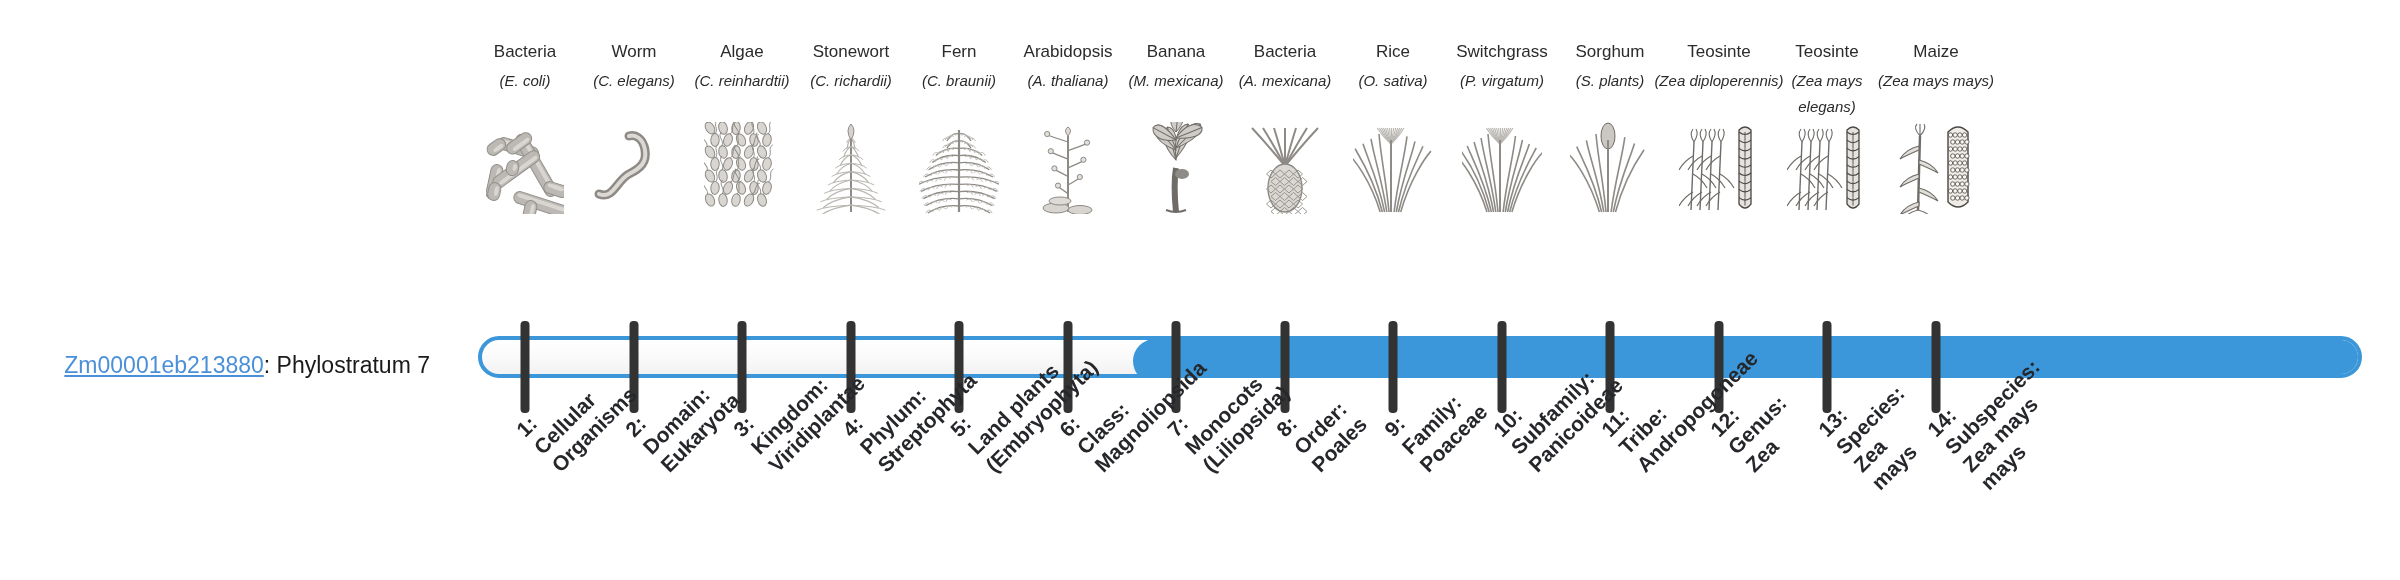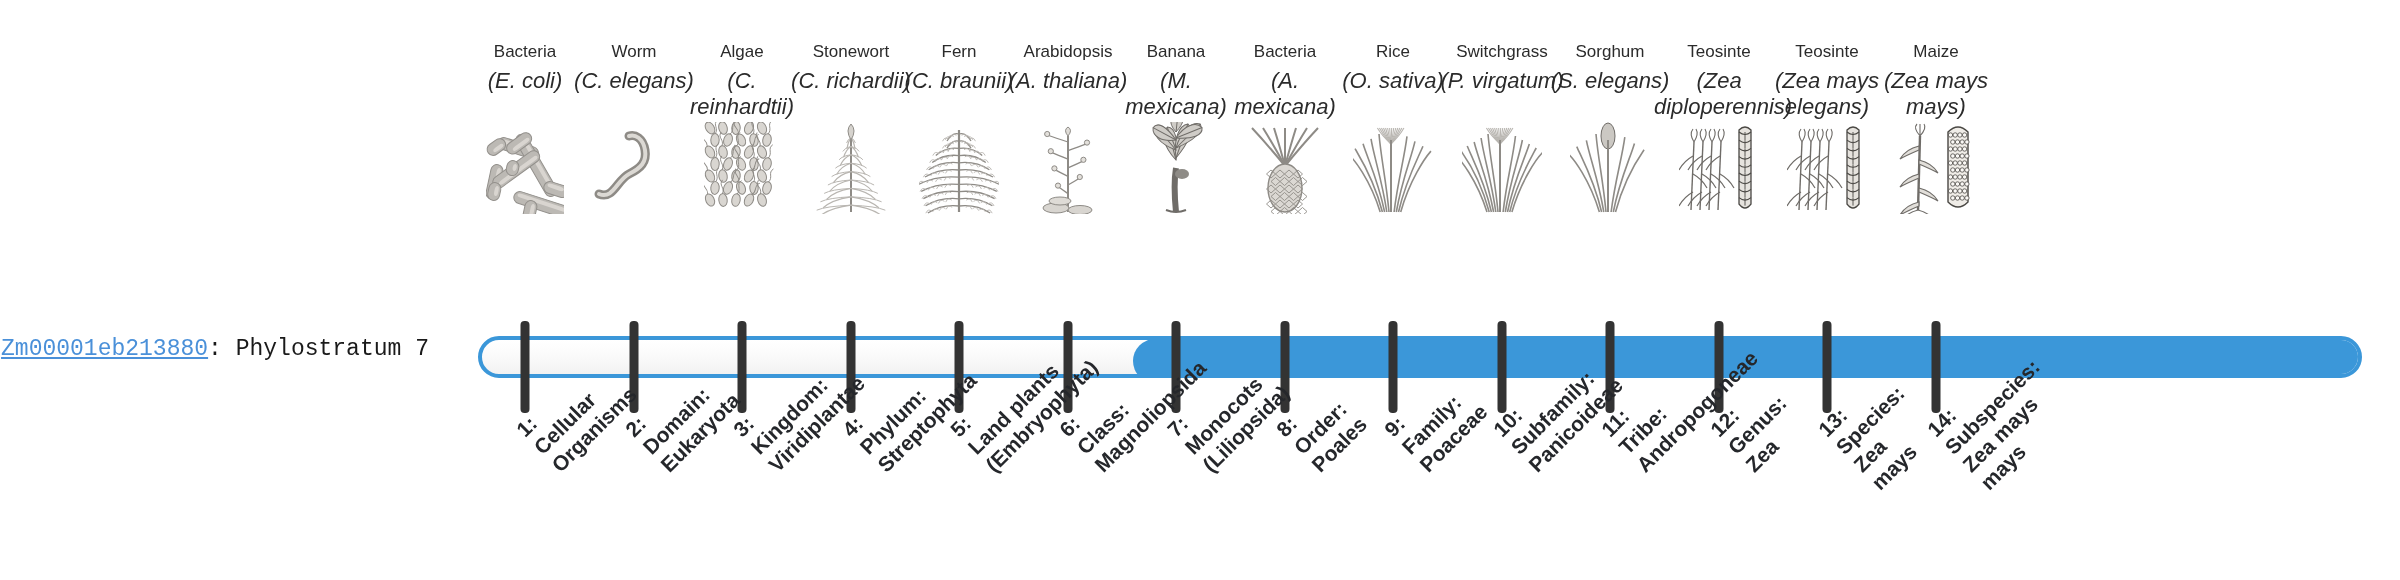--- a/index.html
+++ b/index.html
@@ -3,24 +3,23 @@
 <meta charset="utf-8">
 <style>
   html,body{margin:0;padding:0;background:#fff;}
   body{width:2400px;height:580px;position:relative;overflow:hidden;
        font-family:"Liberation Sans",sans-serif;color:#2b2b2b;}
 
   #stage{position:absolute;left:0;top:0;width:2400px;height:580px;}
 
   
   .row-label{
-    position:absolute; left:0px; top:332px; width:430px; height:34px;
-    text-align:center; font-size:23px; line-height:34px; color:#1a1a1a;
+    position:absolute; left:0px; top:348px; width:430px; height:34px;
+    text-align:right; font-size:23px; line-height:34px; color:#1a1a1a;
     white-space:nowrap;
-    font-family:Liberation Mono, monospace;
   }
   .row-label .gene{ color:#4a90d9; text-decoration:underline; cursor:pointer; }
 
   
   .bar-outer{
     position:absolute; left:478px; top:336px; width:1884px; height:42px;
     box-sizing:border-box;
     border:4px solid #3b97d9; border-radius:21px;
     background:linear-gradient(to bottom,#ffffff 0%,#fbfbfb 42%,#f2f2f2 100%);
     overflow:hidden;
@@ -38,21 +37,21 @@
   }
 
   
   .col{ position:absolute; top:38px; }
   .col .cname{
     font-size:17px; line-height:27px; color:#2b2b2b;
     text-align:center; white-space:nowrap;
     position:absolute; left:50%; transform:translateX(-50%); top:0;
   }
   .col .sname{
-    font-size:22px; line-height:26px; color:#2b2b2b; font-style:italic;
+    font-size:15px; line-height:26px; color:#2b2b2b; font-style:italic;
     text-align:center; position:absolute; top:30px; left:0; width:100%;
   }
   .col .art{
     position:absolute; top:84px; left:0; width:100%; height:92px;
     display:flex; align-items:flex-end; justify-content:center; gap:2px;
   }
   .col .art svg{display:block;}
 
   
   .rank{
@@ -665,21 +664,21 @@
             <path d="M38 22 q 4.4 -8 6.800000000000001 -16" fill="none" stroke="#b9b6b1" stroke-width="1.1"></path>
             <path d="M38 22 q 5.72 -8 8.84 -16" fill="none" stroke="#b9b6b1" stroke-width="1.1"></path>
             <path d="M38 22 q 7.04 -8 10.88 -16" fill="none" stroke="#b9b6b1" stroke-width="1.1"></path>
             <path d="M38 22 q 8.36 -8 12.920000000000002 -16" fill="none" stroke="#b9b6b1" stroke-width="1.1"></path>
             <path d="M38 90 L38 18" stroke="#8e8b86" stroke-width="2"></path>
           </svg>
         </div>
       </div>
       <div class="col" style="left: 1545px; width: 130px;">
         <div class="cname">Sorghum</div>
-        <div class="sname">(S. elegans)</div>
+        <div class="sname">(S. plants)</div>
         <div class="art">
           <svg width="80" height="92" viewBox="0 0 80 92">
             <path d="M36 90 C 33 58 28 36 26 12" fill="none" stroke="#8e8b86" stroke-width="1.6"></path>
             <path d="M41.1 90 C 45.214285714285715 58 52.07142857142857 36 54.81428571428572 15.142857142857142" fill="none" stroke="#8e8b86" stroke-width="1.6"></path>
             <path d="M33.8 90 C 28.57142857142857 58 19.857142857142854 36 16.37142857142857 18.285714285714285" fill="none" stroke="#8e8b86" stroke-width="1.6"></path>
             <path d="M43.3 90 C 49.64285714285714 58 60.21428571428571 36 64.44285714285714 21.42857142857143" fill="none" stroke="#8e8b86" stroke-width="1.6"></path>
             <path d="M31.6 90 C 24.142857142857146 58 11.714285714285715 36 6.742857142857147 24.57142857142857" fill="none" stroke="#8e8b86" stroke-width="1.6"></path>
             <path d="M45.5 90 C 54.07142857142857 58 68.35714285714286 36 74.07142857142857 27.714285714285715" fill="none" stroke="#8e8b86" stroke-width="1.6"></path>
             <path d="M29.4 90 C 19.714285714285715 58 3.5714285714285694 36 -2.885714285714286 30.857142857142858" fill="none" stroke="#8e8b86" stroke-width="1.6"></path>
             <ellipse cx="38" cy="14" rx="7" ry="13" fill="#cbc8c3" stroke="#6f6c68" stroke-width="1"></ellipse>

